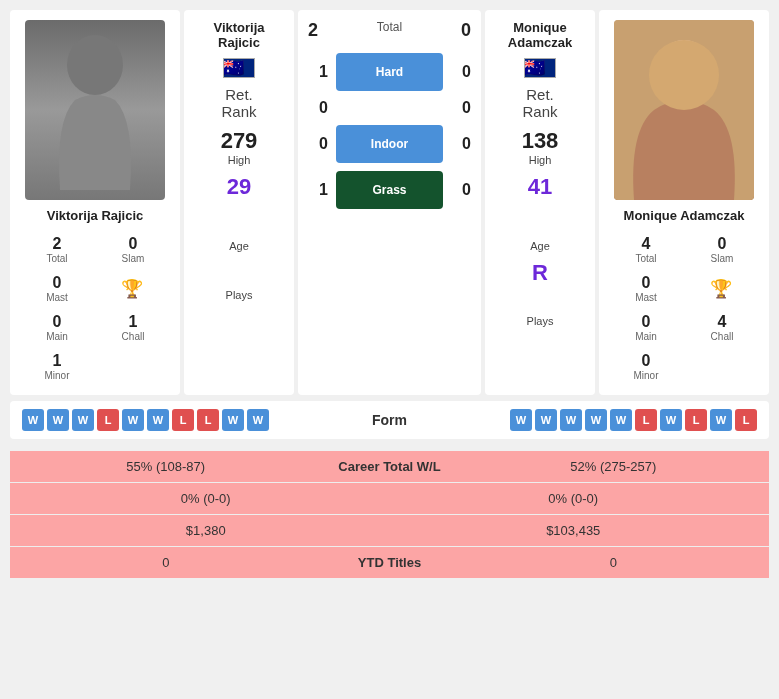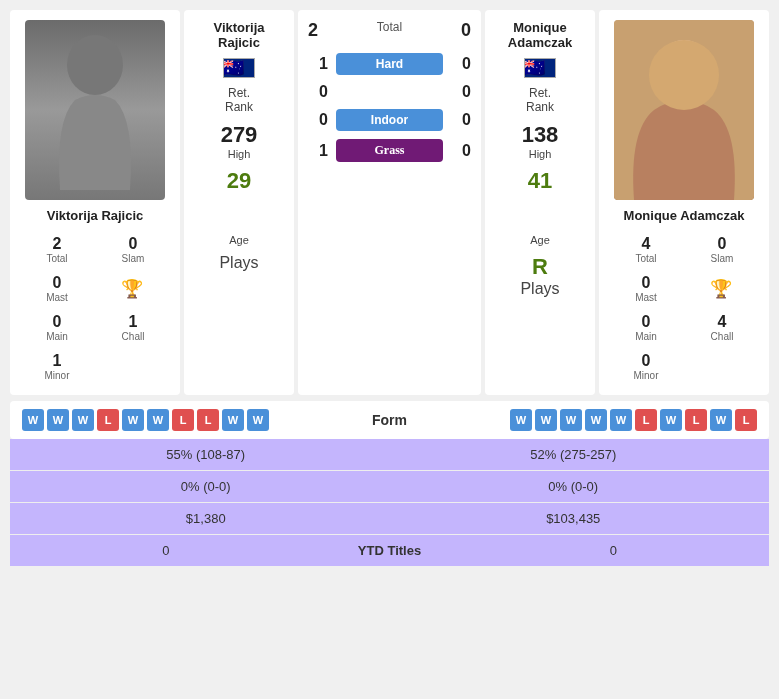--- a/index.html
+++ b/index.html
@@ -115,21 +115,21 @@
     }
 
     .player-info-name {
       font-size: 13px;
       font-weight: bold;
       color: #222;
       text-align: center;
     }
 
     .rank-label {
-      font-size: 12px;
+      font-size: 15px;
       color: #444;
       display: block;
     }
 
     .high-section {
       text-align: center;
     }
 
     .high-value {
       font-size: 22px;
@@ -144,39 +144,40 @@
       display: block;
     }
 
     .age-section {
       text-align: center;
     }
 
     .age-value {
       font-size: 22px;
       font-weight: bold;
-      color: #4d7c0f;
+      color: #6d28d9;
       display: block;
     }
 
     .age-label {
       font-size: 11px;
       color: #444;
       display: block;
       margin-top: 40px;
     }
 
     .plays-section {
       text-align: center;
     }
 
     .plays-label {
-      font-size: 16px;
+      font-size: 11px;
       color: #444;
       display: block;
+      margin-top: 29px;
     }
 
     
     .comparison-card {
       background: #fff;
       border-radius: 4px;
       flex: 1;
       display: flex;
       flex-direction: column;
       align-items: center;
@@ -217,31 +218,31 @@
       font-weight: bold;
       color: #222;
       width: 20px;
       text-align: right;
     }
 
     .surface-badge {
       color: white;
       font-size: 12px;
       font-weight: bold;
-      padding: 4px 20px;
+      padding: 12px 20px;
       border-radius: 4px;
       text-align: center;
       flex: 1;
       margin: 0 8px;
     }
 
     .badge-hard { background: #4a90d9; }
     .badge-clay { background: #e8a020; }
     .badge-indoor { background: #4a90d9; }
-    .badge-grass { background: #701a75; font-family: Liberation Serif, serif; }
+    .badge-grass { background: #14532d; }
 
     
     .player-info-card-right {
       background: #fff;
       border-radius: 4px;
       padding: 10px;
       width: 110px;
       display: flex;
       flex-direction: column;
       align-items: center;
@@ -282,22 +283,22 @@
 
     .form-label {
       font-size: 14px;
       font-weight: bold;
       color: #333;
       text-align: center;
     }
 
     
     .stats-rows {
-      margin: 0 10px;
-      background: #c4b5fd;
+      margin: 12px 10px;
+      background: #fca5a5;
     }
 
     .stats-row {
       display: flex;
       align-items: center;
       border-bottom: 1px solid #eee;
       padding: 8px 12px;
     }
 
     .stats-row:last-child {
@@ -563,20 +564,21 @@
         <span class="form-badge form-badge-w">W</span>
         <span class="form-badge form-badge-l">L</span>
         <span class="form-badge form-badge-w">W</span>
         <span class="form-badge form-badge-l">L</span>
       </div>
   </div>
 
   <div class="stats-rows" id="career-stats-rows">
       <div class="stats-row">
         <div class="stats-row-left">55% (108-87)</div>
+        <div class="stats-row-center">Career Total W/L</div>
         <div class="stats-row-right">52% (275-257)</div>
       </div>
       <div class="stats-row">
         <div class="stats-row-left">0% (0-0)</div>
         <div class="stats-row-right">0% (0-0)</div>
       </div>
       <div class="stats-row">
         <div class="stats-row-left">$1,380</div>
         <div class="stats-row-right">$103,435</div>
       </div>

